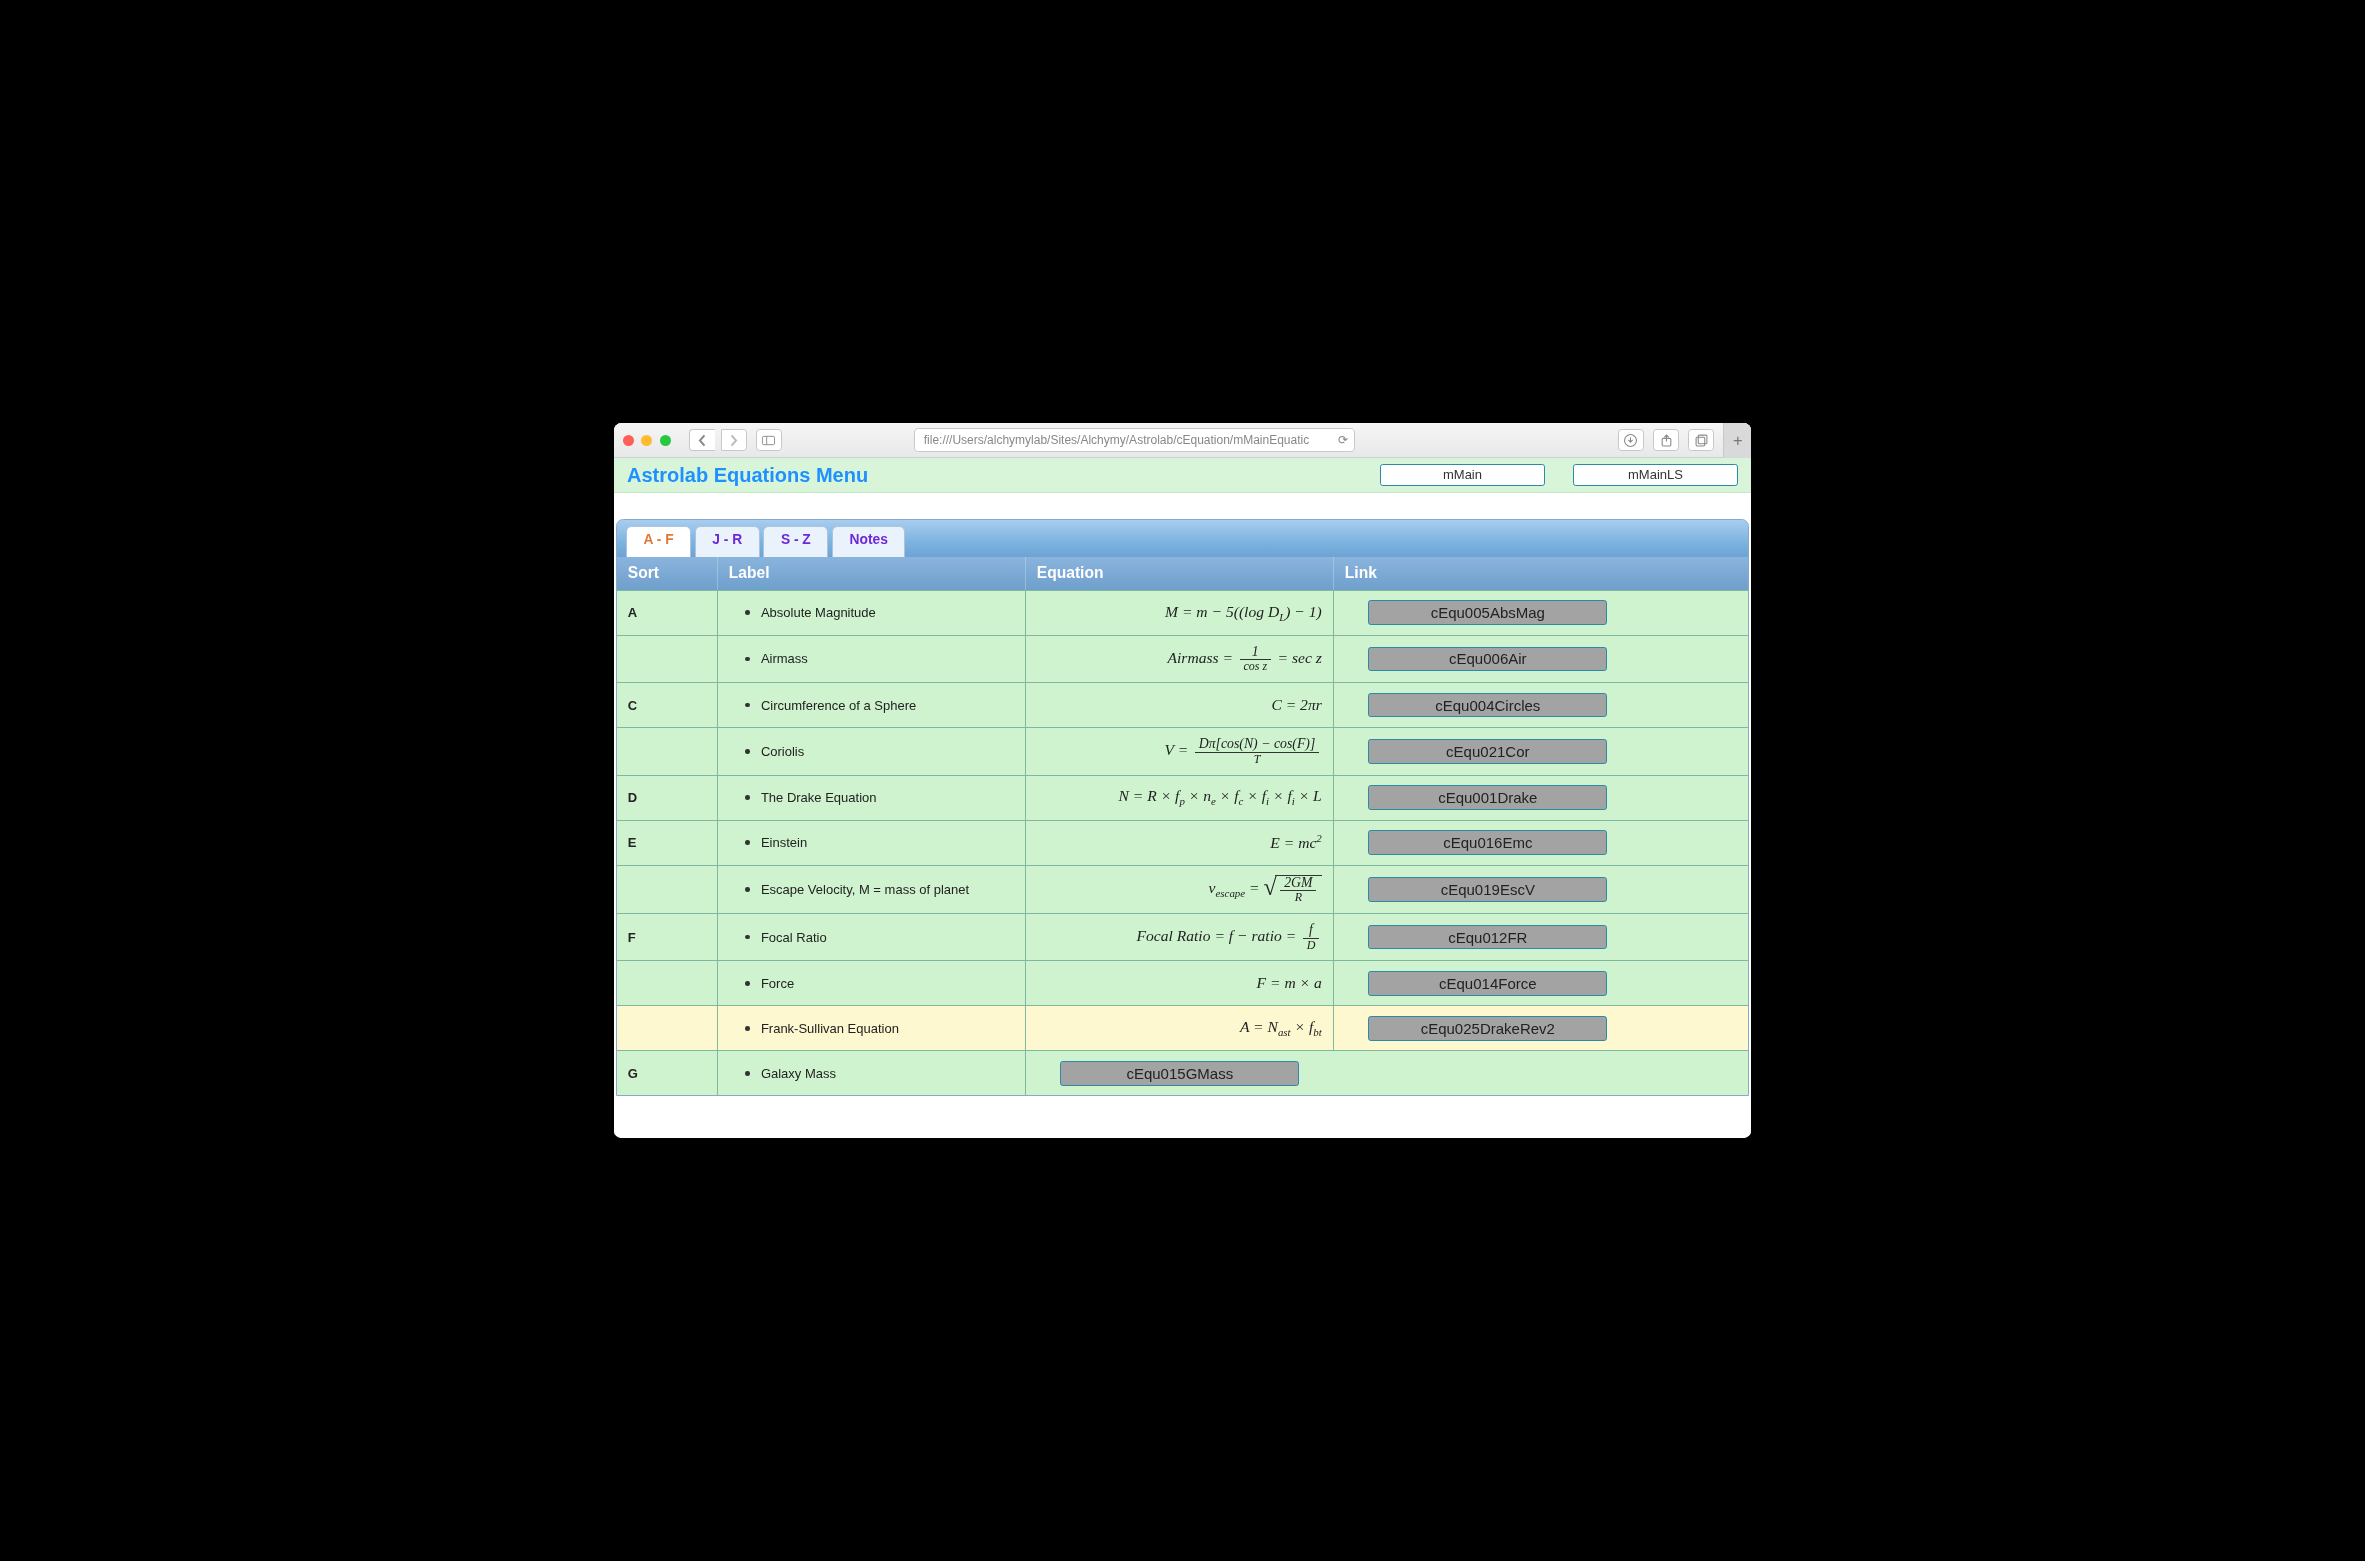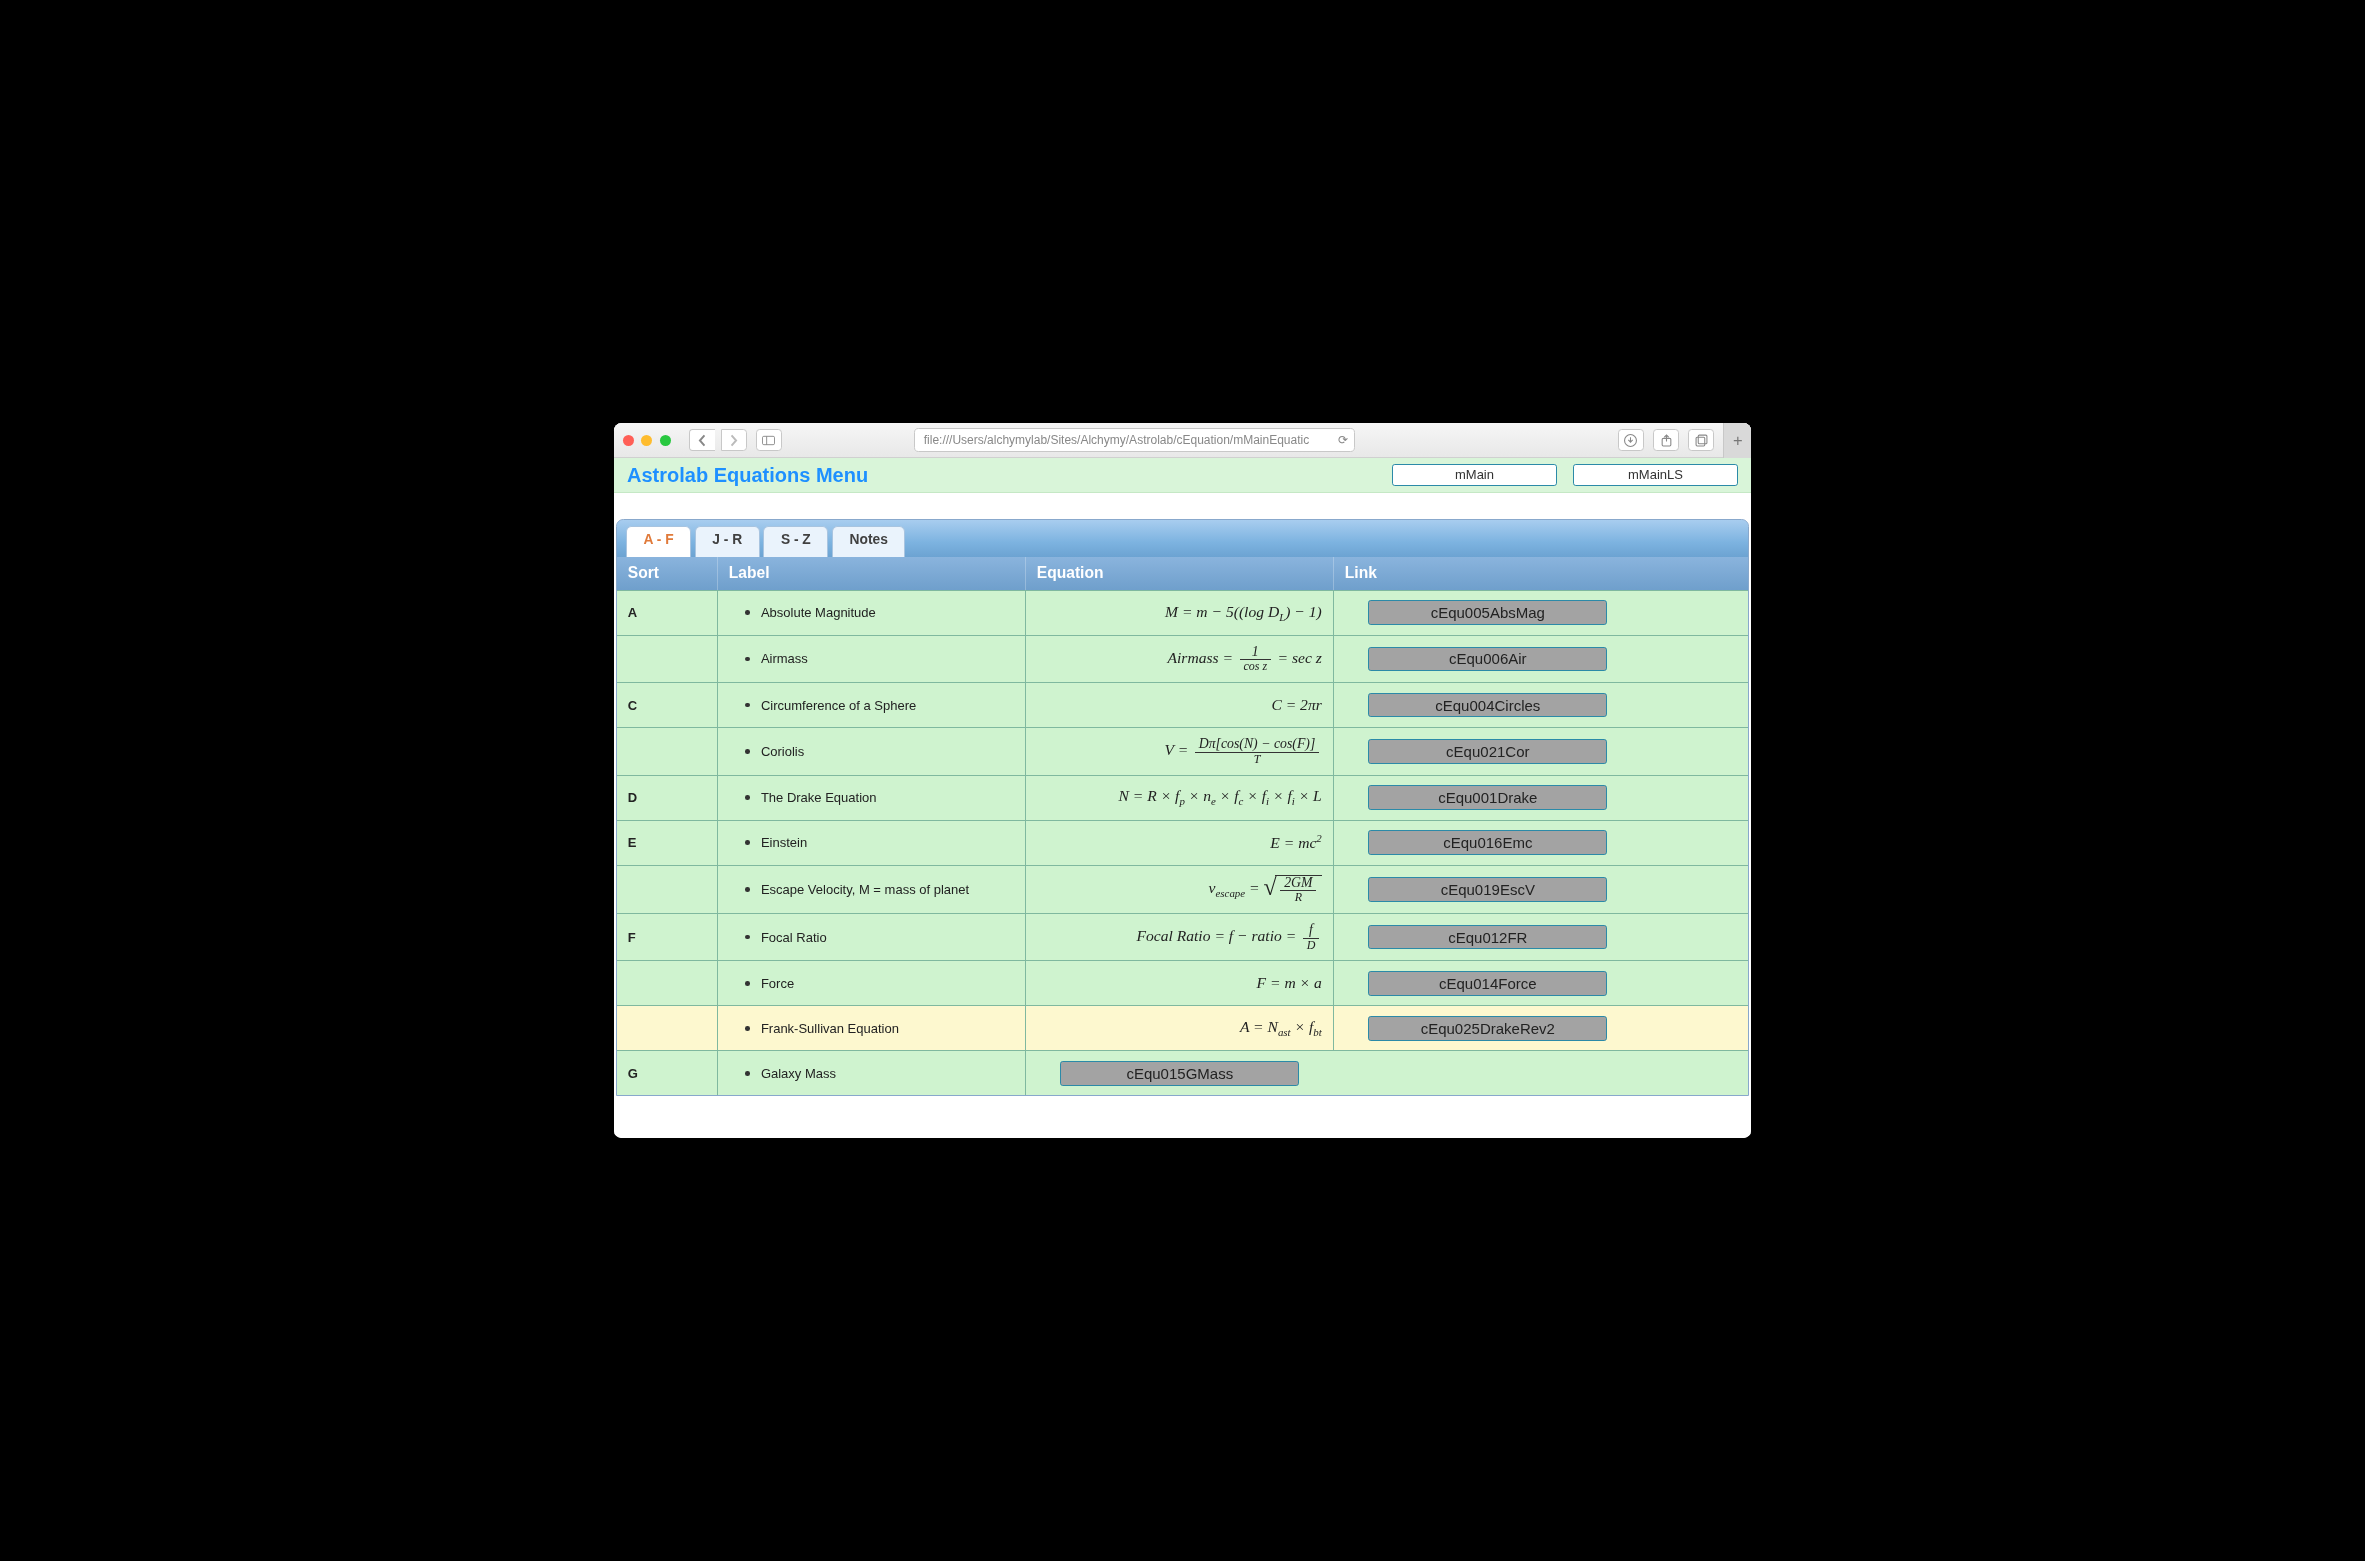--- a/index.html
+++ b/index.html
@@ -82,21 +82,21 @@
     background:#d9f5d9;
     padding: 5.5px 13px;
     display:flex; align-items:flex-start;
     border-bottom: 1.8px solid #c5e8c5;
   }
   .pg-title {
     color:#1e90ff;
     font-weight:700;
     font-size:20px;
   }
-  .hdr-buttons { margin-left:auto; display:flex; gap:16px;border-radius:7px; }
+  .hdr-buttons { margin-left:auto; display:flex; gap:28px;border-radius:7px; }
   .pill-btn {
     width: 165px;
     background:#fff;
     border: 1.8px solid #2b8aa8;
     border-radius: 2.8px;
     text-align:center;
     font-size:13px;
     padding: 2.8px 0;
     color:#333;
     font-weight:500;
@@ -118,21 +118,21 @@
     background: linear-gradient(#a8cdef, #7db3e0 60%, #6ca3d2);
   }
   .tab {
     background: #eaf3fc;
     border: 0.9px solid #a8c4e0;
     border-bottom: none;
     border-radius: 5.5px 5.5px 0 0;
     padding: 5.5px 16.5px;
     font-size: 13.8px;
     font-weight: 600;
-    color: #404040;
+    color: #6d28d9;
   }
   .tab.active { background:#fff; color:#e07a3a; }
 
   .thead {
     display:grid;
     grid-template-columns: 101px 308px 308px 308px;
     background: linear-gradient(#8ab4dd, #6f9fcc);
     color:#fff;
     font-weight:600;
     font-size:15.6px;

